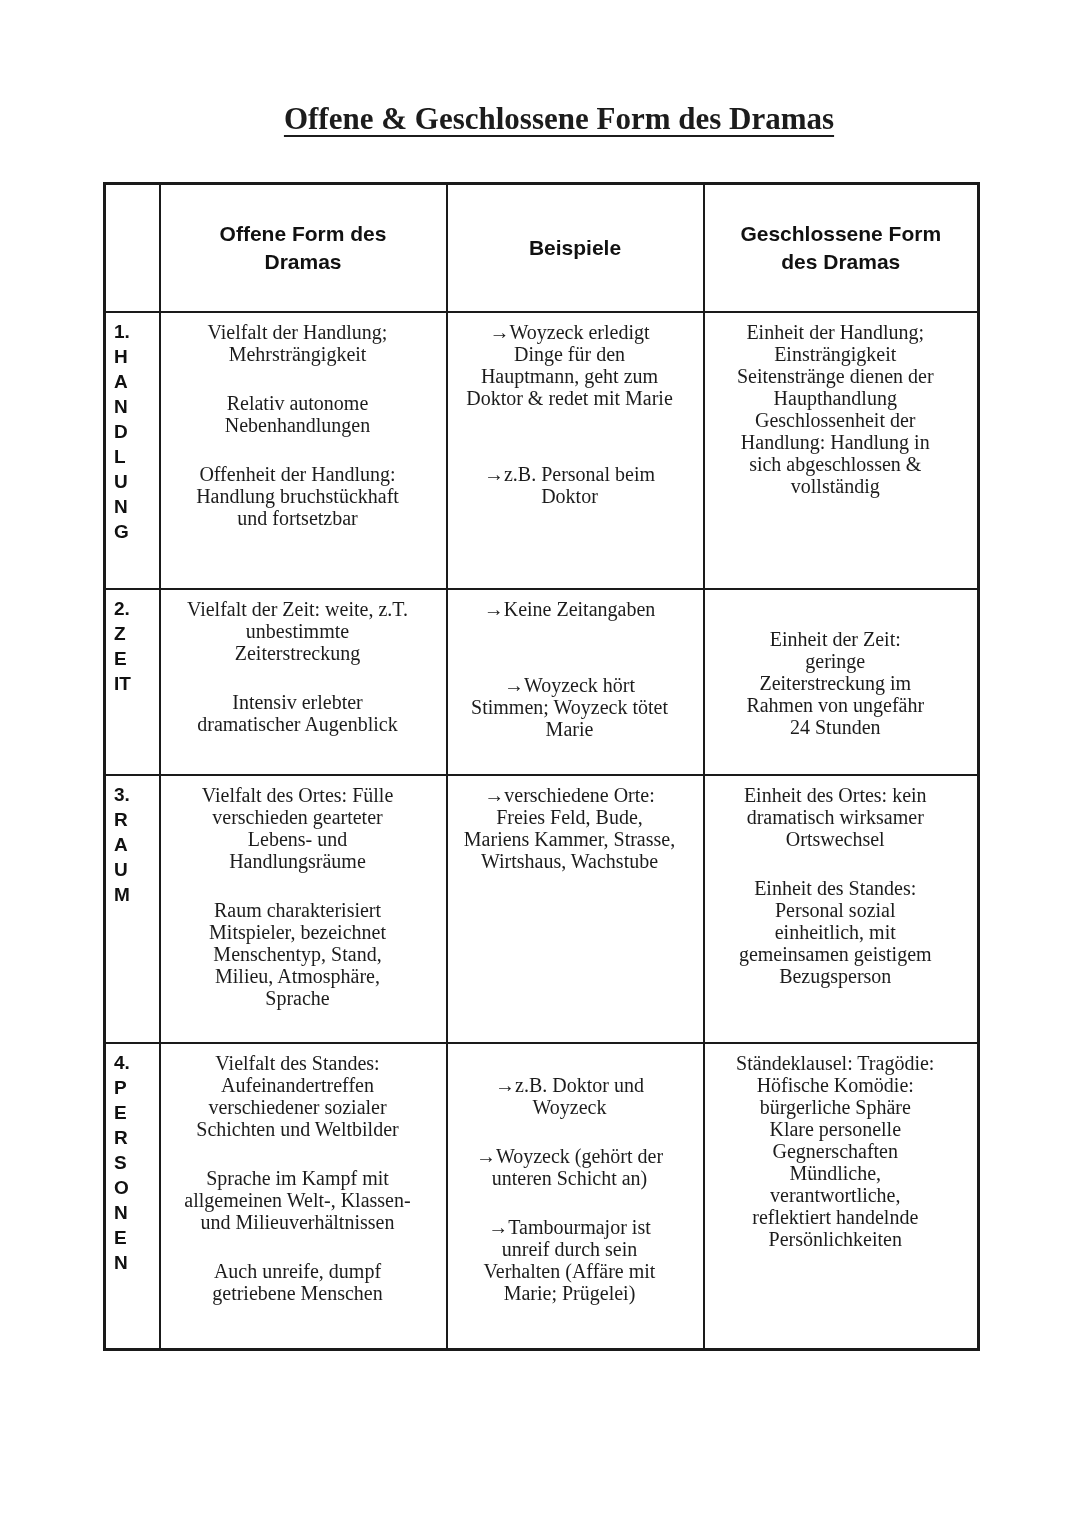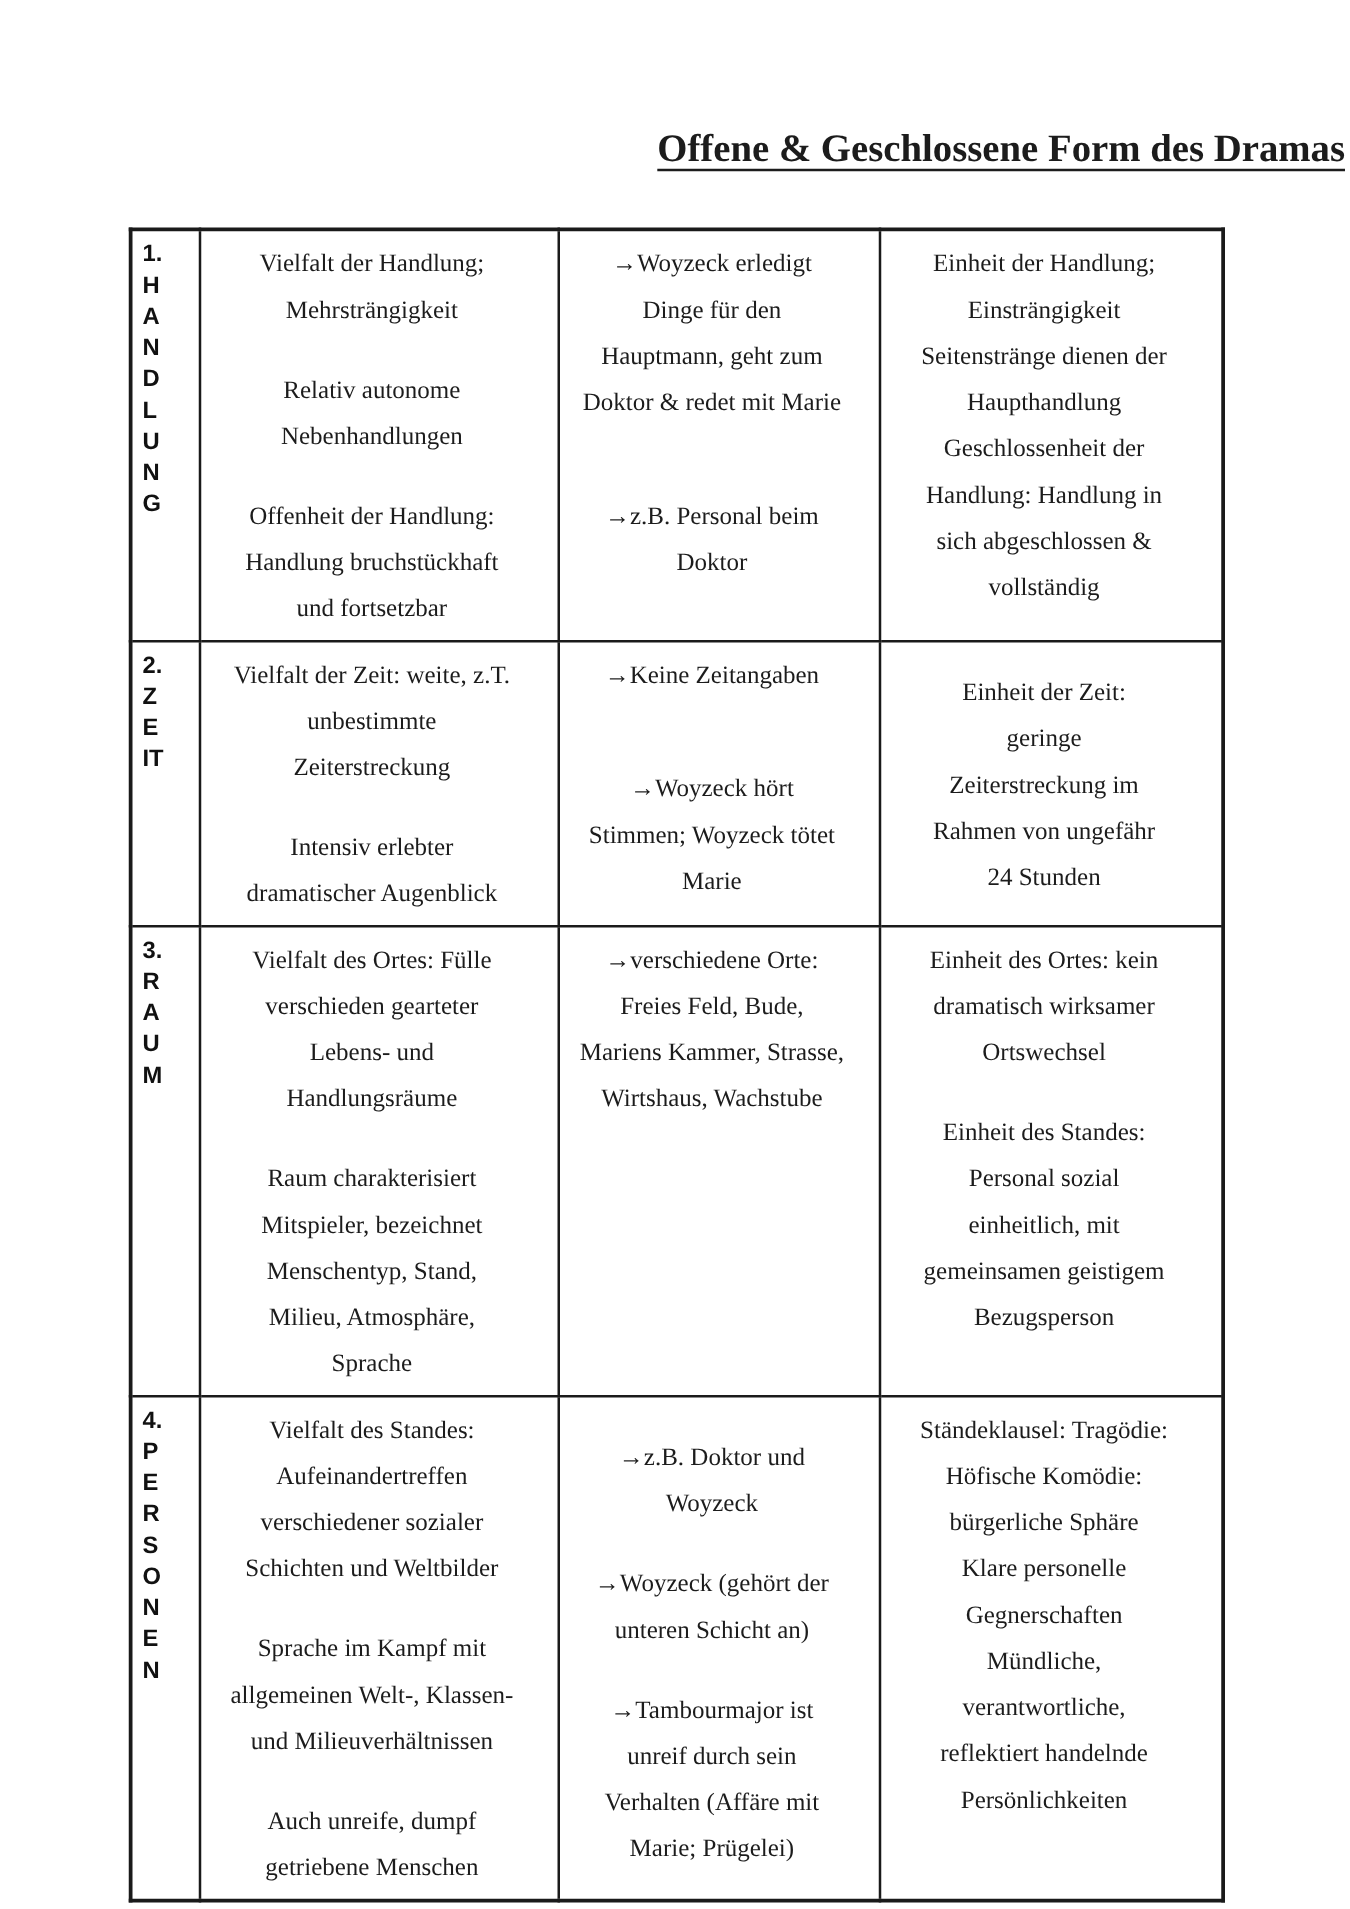--- a/index.html
+++ b/index.html
@@ -9,21 +9,21 @@
     height: 1527px;
     position: relative;
     font-family: "Liberation Serif", serif;
     color: #1c1c1c;
   }
   .page-title {
     position: absolute;
     top: 98px;
     left: 0;
     width: 1076px;
-    text-align: right;
+    text-align: center;
     font-family: "Liberation Serif", serif;
     font-size: 31px;
     line-height: 42px;
     color: #1c1c1c;
     text-decoration: underline;
     text-decoration-thickness: 2px;
     text-underline-offset: 6px;
     padding-left: 42px;
   }
   table.drama-table {
@@ -56,21 +56,21 @@
   tr.r-1 { height: 277px; }
   tr.r-2 { height: 186px; }
   tr.r-3 { height: 268px; }
   tr.r-4 { height: 307px; }
 
   td.content {
     vertical-align: top;
     text-align: center;
     padding: 8px 17px 6px 6px;
     font-size: 20px;
-    line-height: 37px;
+    line-height: 22px;
   }
   td.content.vcenter { vertical-align: middle; margin-left: 17px; }
   td.content.pad-top { padding-top: 30px; margin-left: 44px; }
 
   .para {
     white-space: pre-line;
     margin: 0 0 27px 0;
   }
   .para:last-child { margin-bottom: 0; }
   .para.gap-xl { margin-bottom: 54px; text-align: center; }
@@ -99,20 +99,28 @@
 
 <table class="drama-table">
   <colgroup>
     <col class="c-label">
       <col class="c-open">
       <col class="c-example">
       <col class="c-closed">
   </colgroup>
 
   <tbody>
+      <tr class="r-header">
+    <th></th>
+    <th>Offene Form des
+Dramas</th>
+    <th>Beispiele</th>
+    <th>Geschlossene Form
+des Dramas</th>
+  </tr>
 
   <tr class="r-1">
     <td class="label-cell">
       <span class="row-num">1.</span>
       <span class="vert">HANDLUNG</span>
     </td>
     <td class="content">
       <p class="para">Vielfalt der Handlung;
 Mehrsträngigkeit</p>
       <p class="para">Relativ autonome

